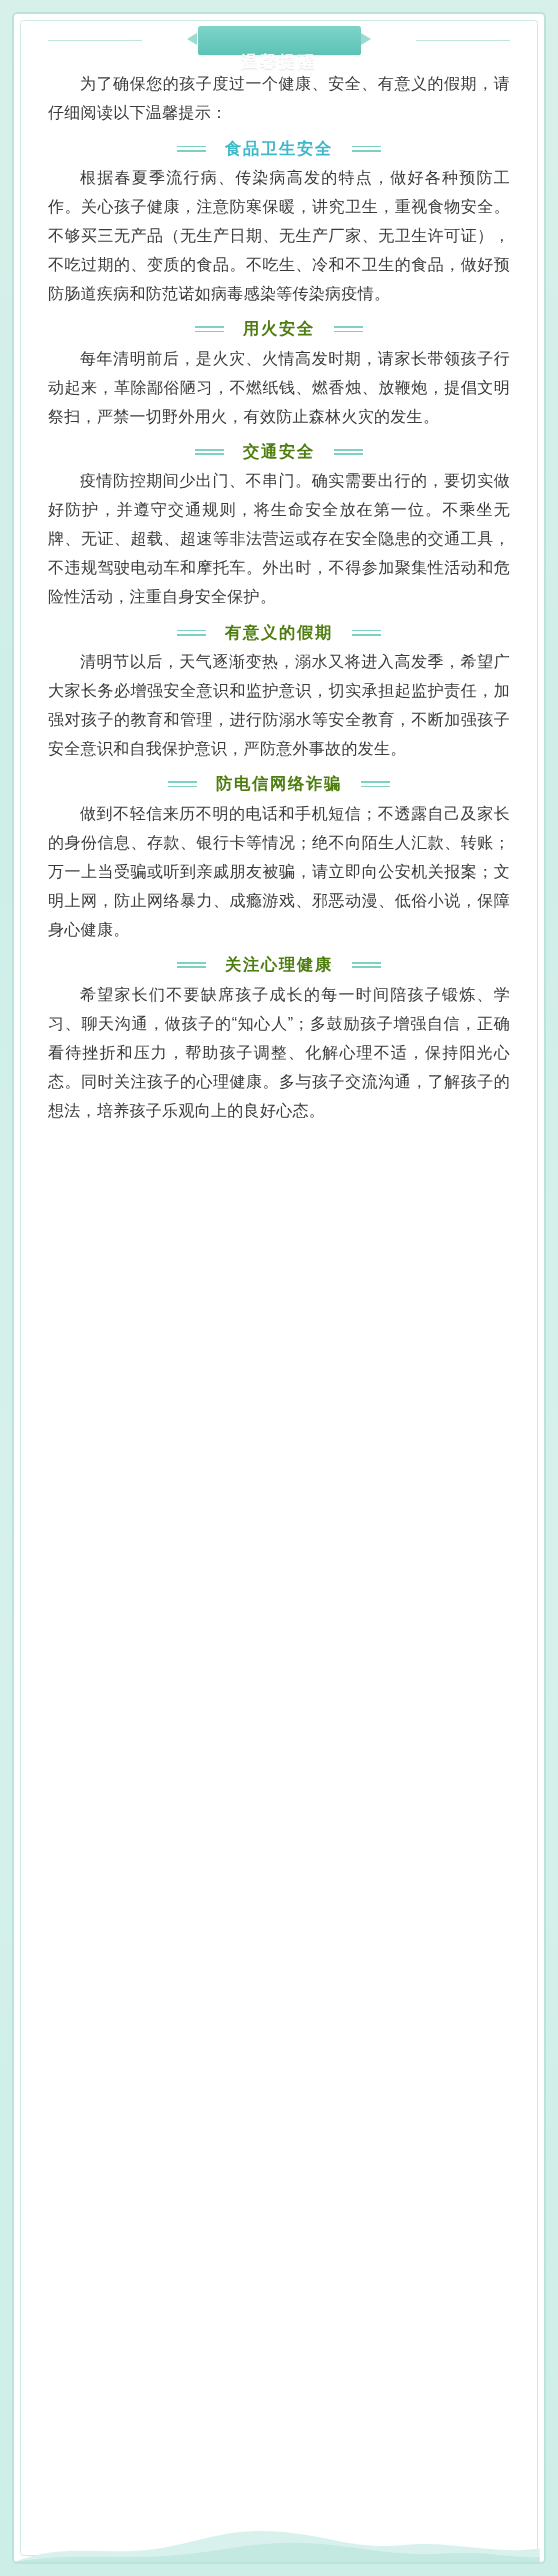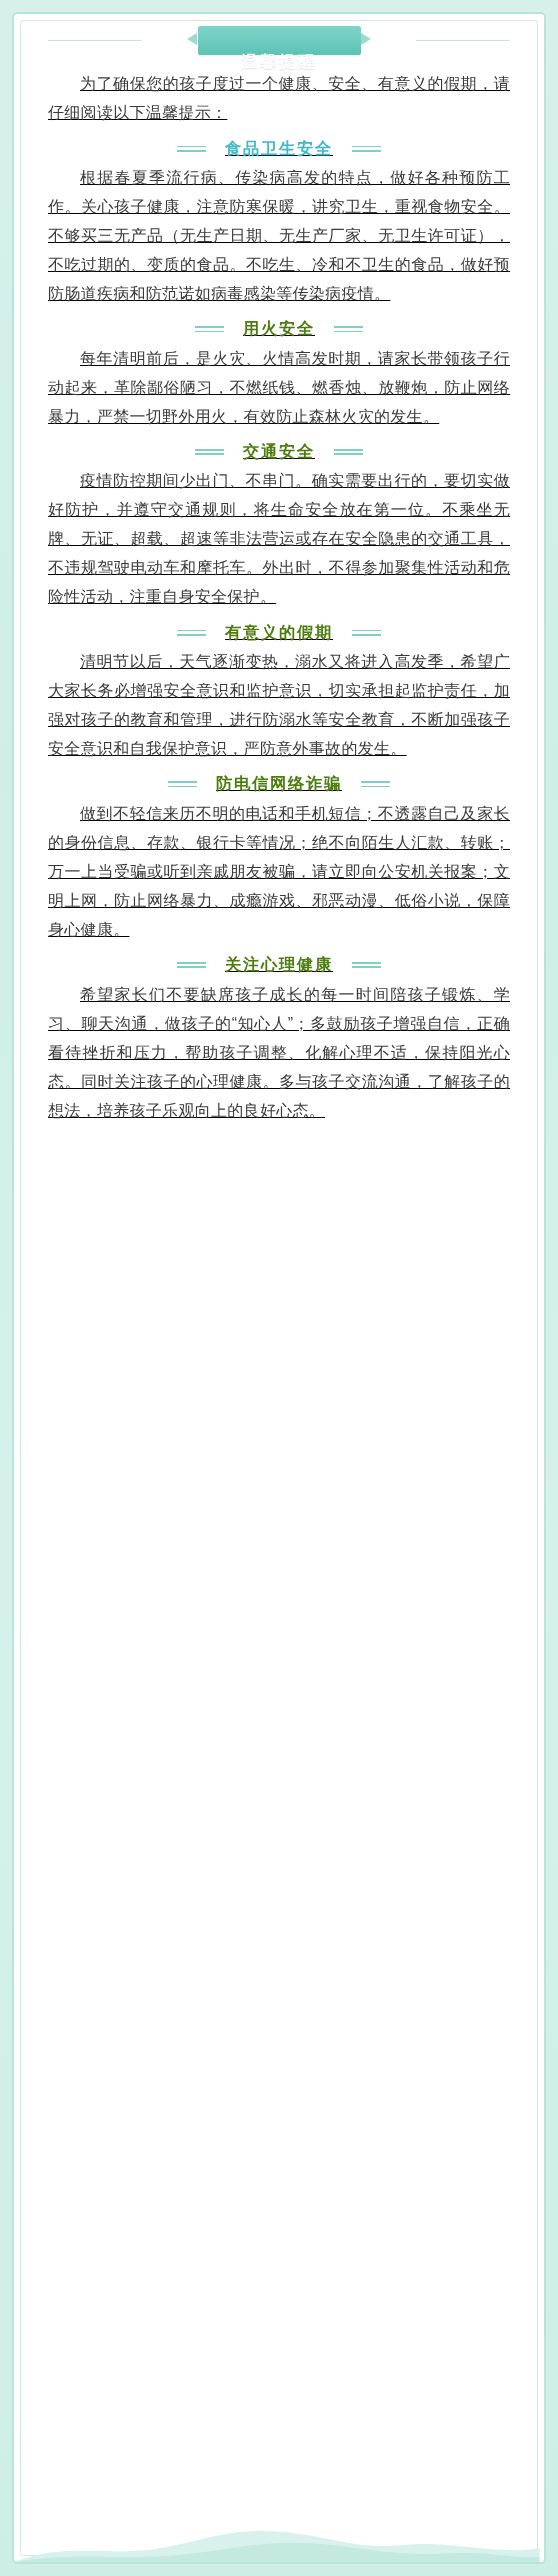--- a/index.html
+++ b/index.html
@@ -88,21 +88,20 @@
     top: 26px;
     height: 0.9px;
     background: #bfe5dd;
     width: 94px;
   }
   .header-line.left { left: 34px; }
   .header-line.right { right: 34px; }
 
   .content {
     padding: 3.4px 34px 0 34px;
-    text-decoration: underline;
   }
   p.para {
     margin: 0 0 5.2px 0;
     font-size: 16px;
     line-height: 29px;
     color: #3a3a3a;
     text-align: justify;
     text-indent: 2em;
     letter-spacing: 0.3px;
   }
@@ -180,21 +179,21 @@
         <span class="section-title teal">食品卫生安全</span>
         <span class="dash"></span>
       </div>
       <p class="para">根据春夏季流行病、传染病高发的特点，做好各种预防工作。关心孩子健康，注意防寒保暖，讲究卫生，重视食物安全。不够买三无产品（无生产日期、无生产厂家、无卫生许可证），不吃过期的、变质的食品。不吃生、冷和不卫生的食品，做好预防肠道疾病和防范诺如病毒感染等传染病疫情。</p>
 
       <div class="section-head">
         <span class="dash"></span>
         <span class="section-title">用火安全</span>
         <span class="dash"></span>
       </div>
-      <p class="para">每年清明前后，是火灾、火情高发时期，请家长带领孩子行动起来，革除鄙俗陋习，不燃纸钱、燃香烛、放鞭炮，防止网络暴力，严禁一切野外用火，有效防止森林火灾的发生。</p>
+      <p class="para">每年清明前后，是火灾、火情高发时期，请家长带领孩子行动起来，革除鄙俗陋习，不燃纸钱、燃香烛、放鞭炮，提倡文明祭扫，严禁一切野外用火，有效防止森林火灾的发生。</p>
 
       <div class="section-head">
         <span class="dash"></span>
         <span class="section-title">交通安全</span>
         <span class="dash"></span>
       </div>
       <p class="para">疫情防控期间少出门、不串门。确实需要出行的，要切实做好防护，并遵守交通规则，将生命安全放在第一位。不乘坐无牌、无证、超载、超速等非法营运或存在安全隐患的交通工具，不违规驾驶电动车和摩托车。外出时，不得参加聚集性活动和危险性活动，注重自身安全保护。</p>
 
       <div class="section-head">
         <span class="dash"></span>

